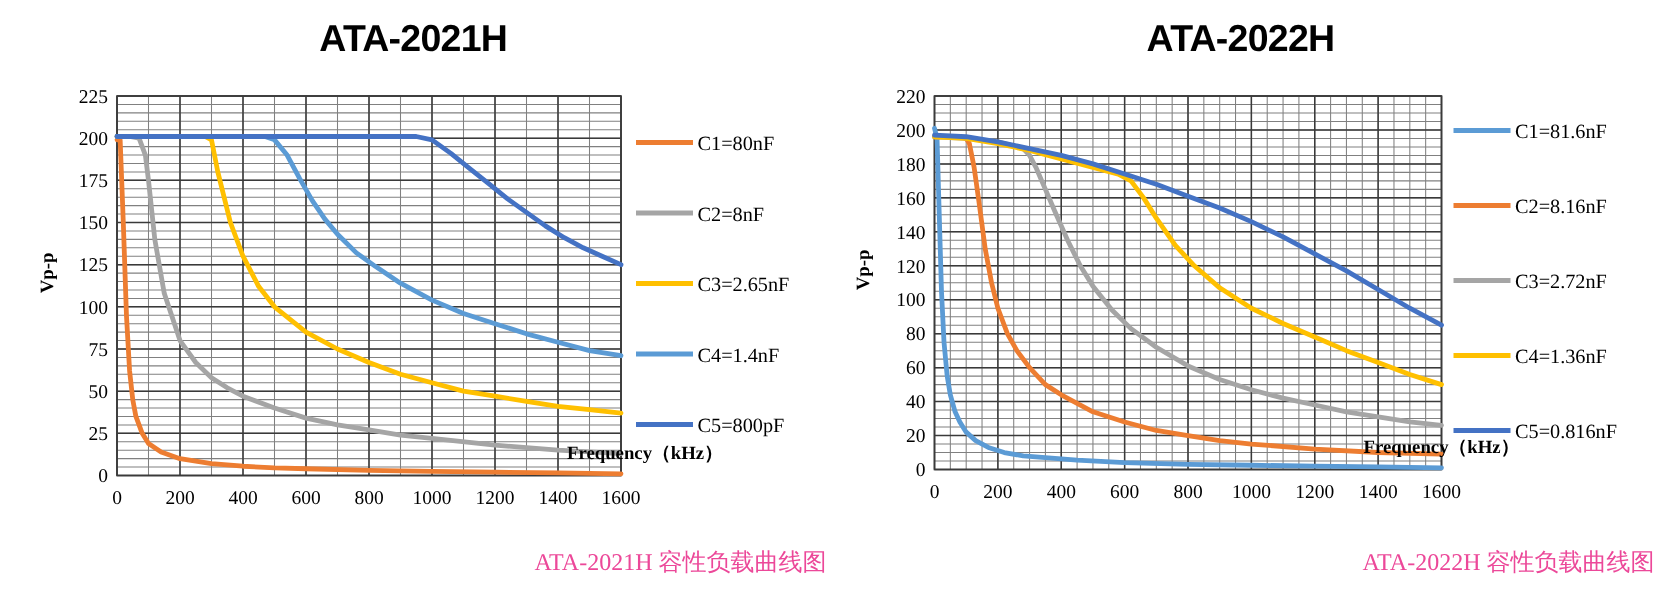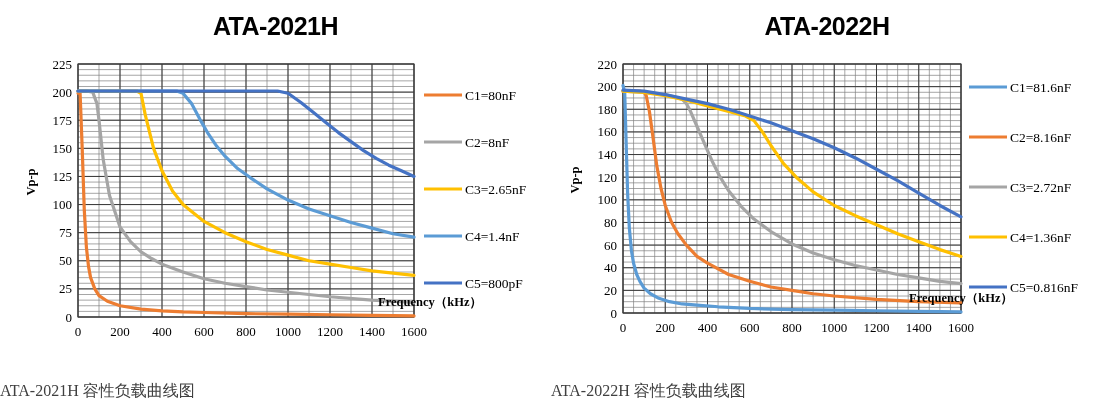--- a/index.html
+++ b/index.html
@@ -38,27 +38,27 @@
     font-weight: bold;
     font-size: 25px;
     letter-spacing: -0.5px;
     color: #000000;
   }
   .panel.left .chart-title { padding-right: 160px; }
   .panel.right .chart-title { padding-right: 140px; }
 
   .chart-caption {
     position: absolute;
-    bottom: 8px;
+    bottom: 24px;
     left: 0;
     width: 100%;
-    text-align: left;
+    text-align: right;
     font-family: "Liberation Serif", serif;
     font-size: 16px;
-    color: #404040;
+    color: #ec4899;
   }
   .panel.left .chart-caption { padding-right: 30px; }
   .panel.right .chart-caption { padding-right: 20px; }
 
   svg.plot {
     position: absolute;
     top: 52px;
     left: 0;
   }
   .tick-label {

